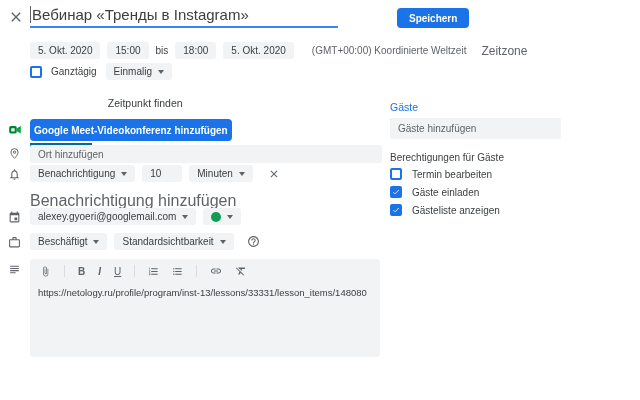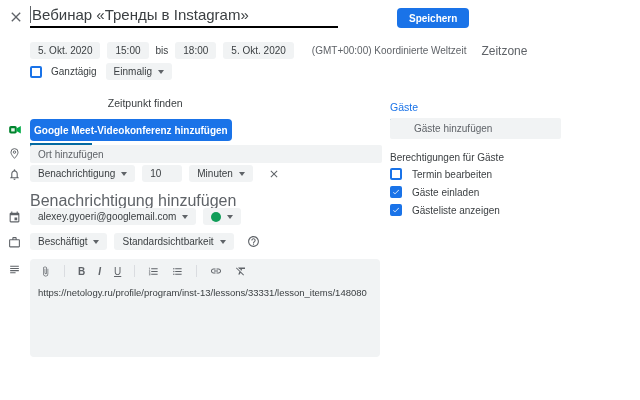--- a/index.html
+++ b/index.html
@@ -9,21 +9,21 @@
     position: relative; width: 640px; height: 400px;
     background: #ffffff; overflow: hidden;
     color: #3c4043;
   }
   svg { display: block; }
 
   
   .close-btn { position: absolute; left: 8px; top: 9px; width: 16px; height: 16px; cursor: pointer; }
   .title-wrap {
     position: absolute; left: 30px; top: 6px; width: 308px;
-    border-bottom: 2px solid #000000; padding-bottom: 3px;
+    border-bottom: 2px solid #3b82f6; padding-bottom: 3px;
     display: flex; align-items: center;
   }
   .text-caret { width: 1px; height: 17px; background: #5f6368; margin-right: 1px; }
   .title-text { font-size: 15px; color: #3c4043; white-space: nowrap; }
   .save-btn {
     position: absolute; left: 397px; top: 8px; height: 20px;
     background: #1a73e8; color: #fff; font-size: 10px; font-weight: bold;
     border: none; border-radius: 4px; padding: 0 12px;
     display: inline-flex; align-items: center; cursor: pointer;
     font-family: "Liberation Sans", sans-serif;
@@ -103,21 +103,21 @@
   .tb-bold { font-weight: bold; }
   .tb-italic { font-style: italic; font-weight: bold; }
   .tb-underline { text-decoration: underline; }
   .tb-sep { width: 1px; height: 12px; background: #dadce0; }
   .editor-content { padding: 6px 8px; font-size: 9.5px; color: #3c4043; word-break: break-all; cursor: text; }
 
   
   .guests-input {
     position: absolute; left: 390px; top: 118px; width: 171px; height: 21px;
     background: #f1f3f4; border: none; border-radius: 2px;
-    font-size: 10px; color: #3c4043; padding: 0 24px;
+    font-size: 10px; color: #3c4043; padding: 0 8px;
     font-family: "Liberation Sans", sans-serif;
   }
   .perm-title { position: absolute; left: 390px; top: 152px; font-size: 10px; color: #3c4043; }
   .perm-list { position: absolute; left: 390px; top: 168px; display: flex; flex-direction: column; gap: 6px; }
   .perm-row { display: flex; align-items: center; gap: 10px; height: 12px; }
   .perm-label { font-size: 10px; color: #3c4043; }
 </style>
 </head>
 <body>
 

